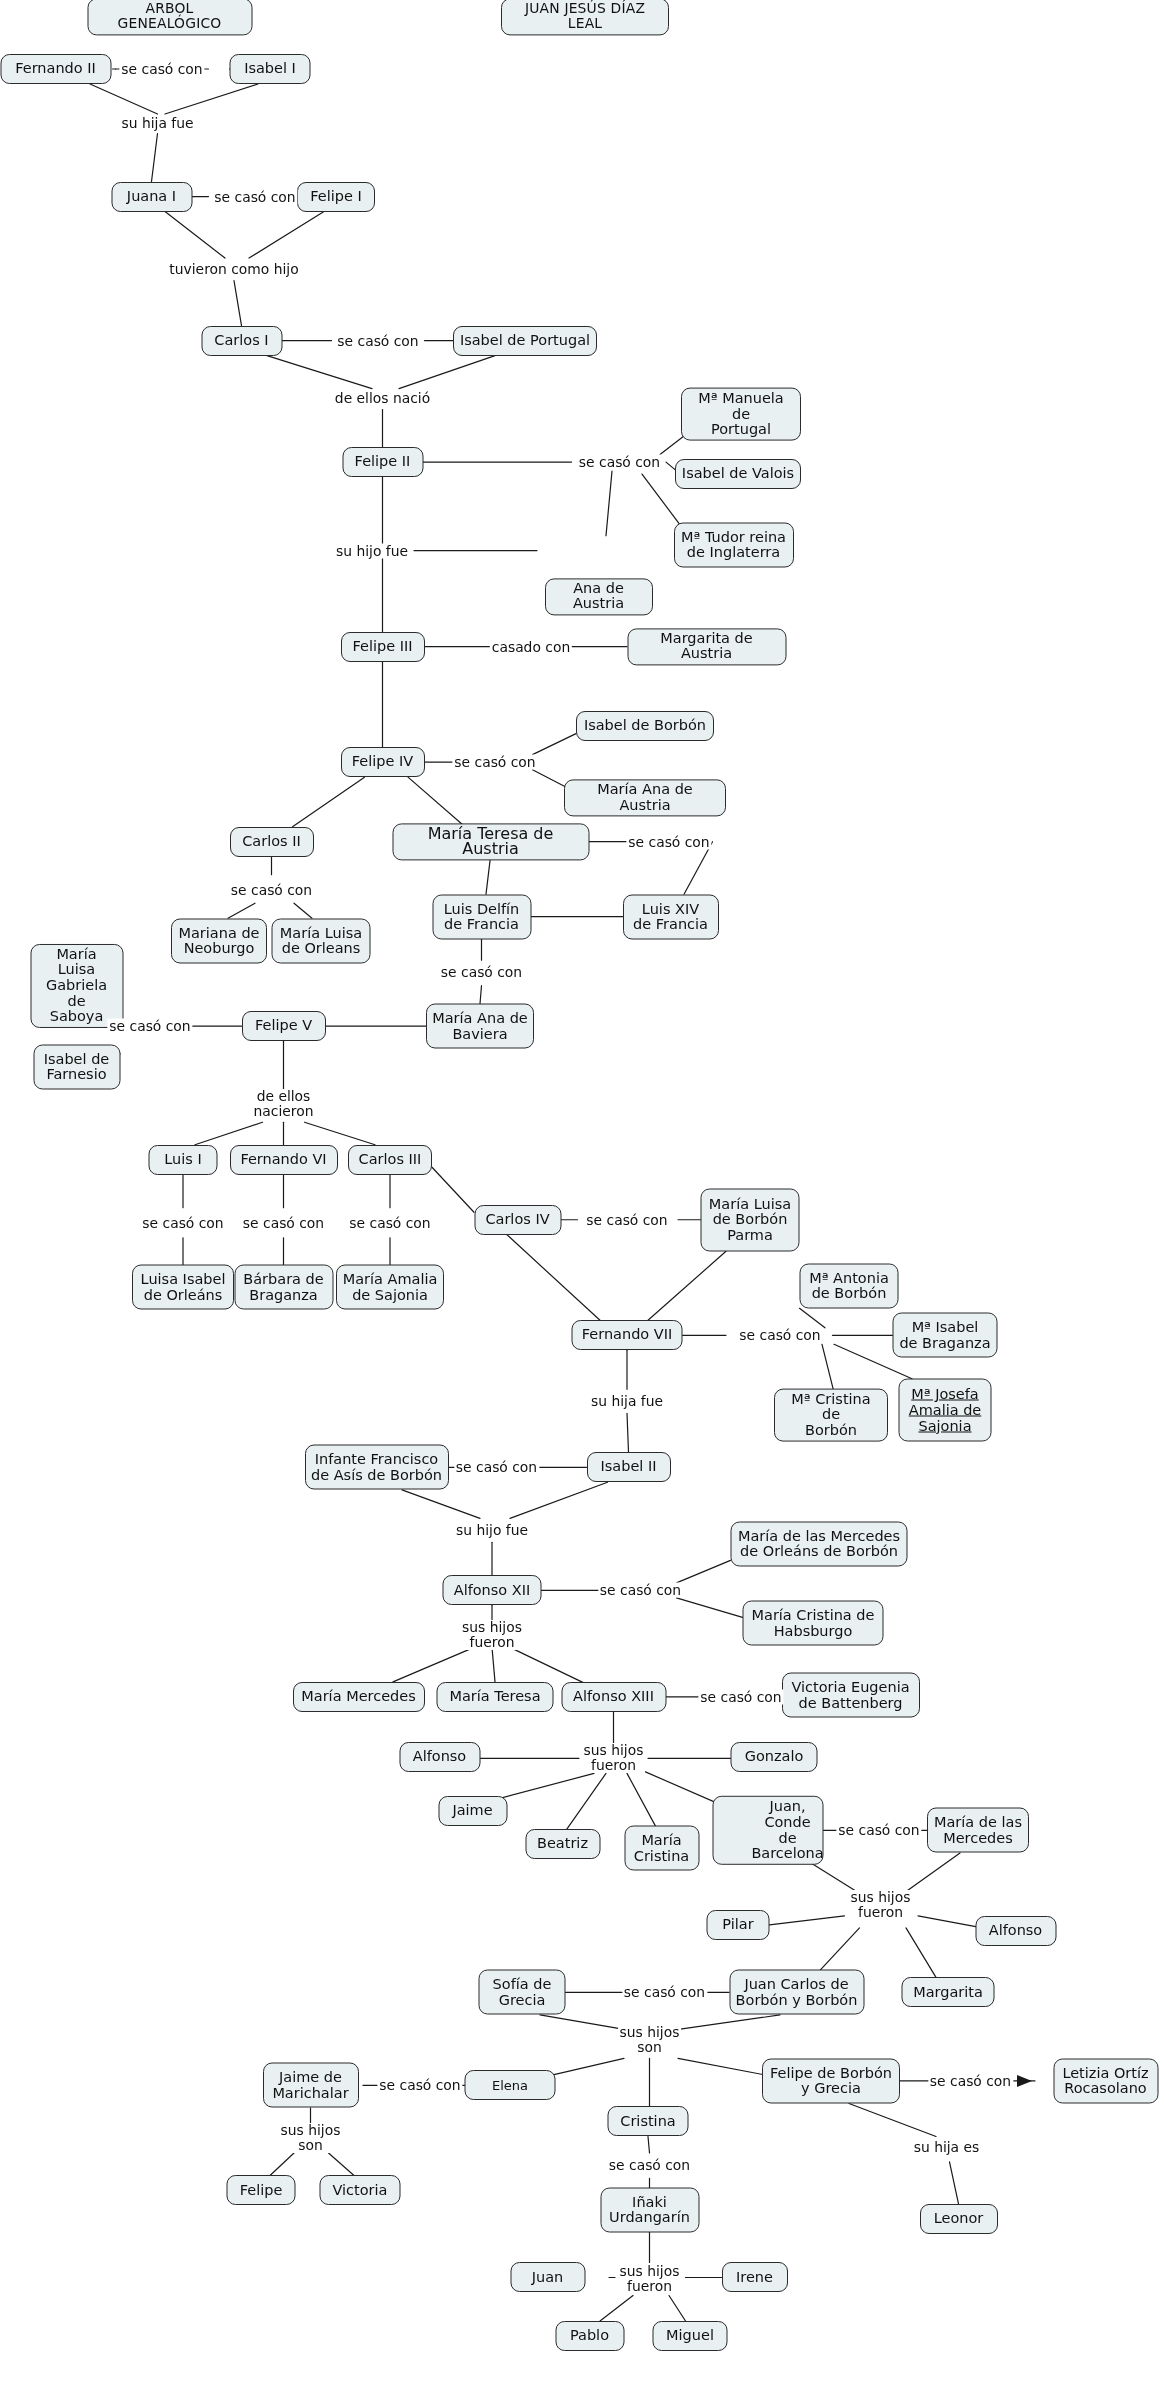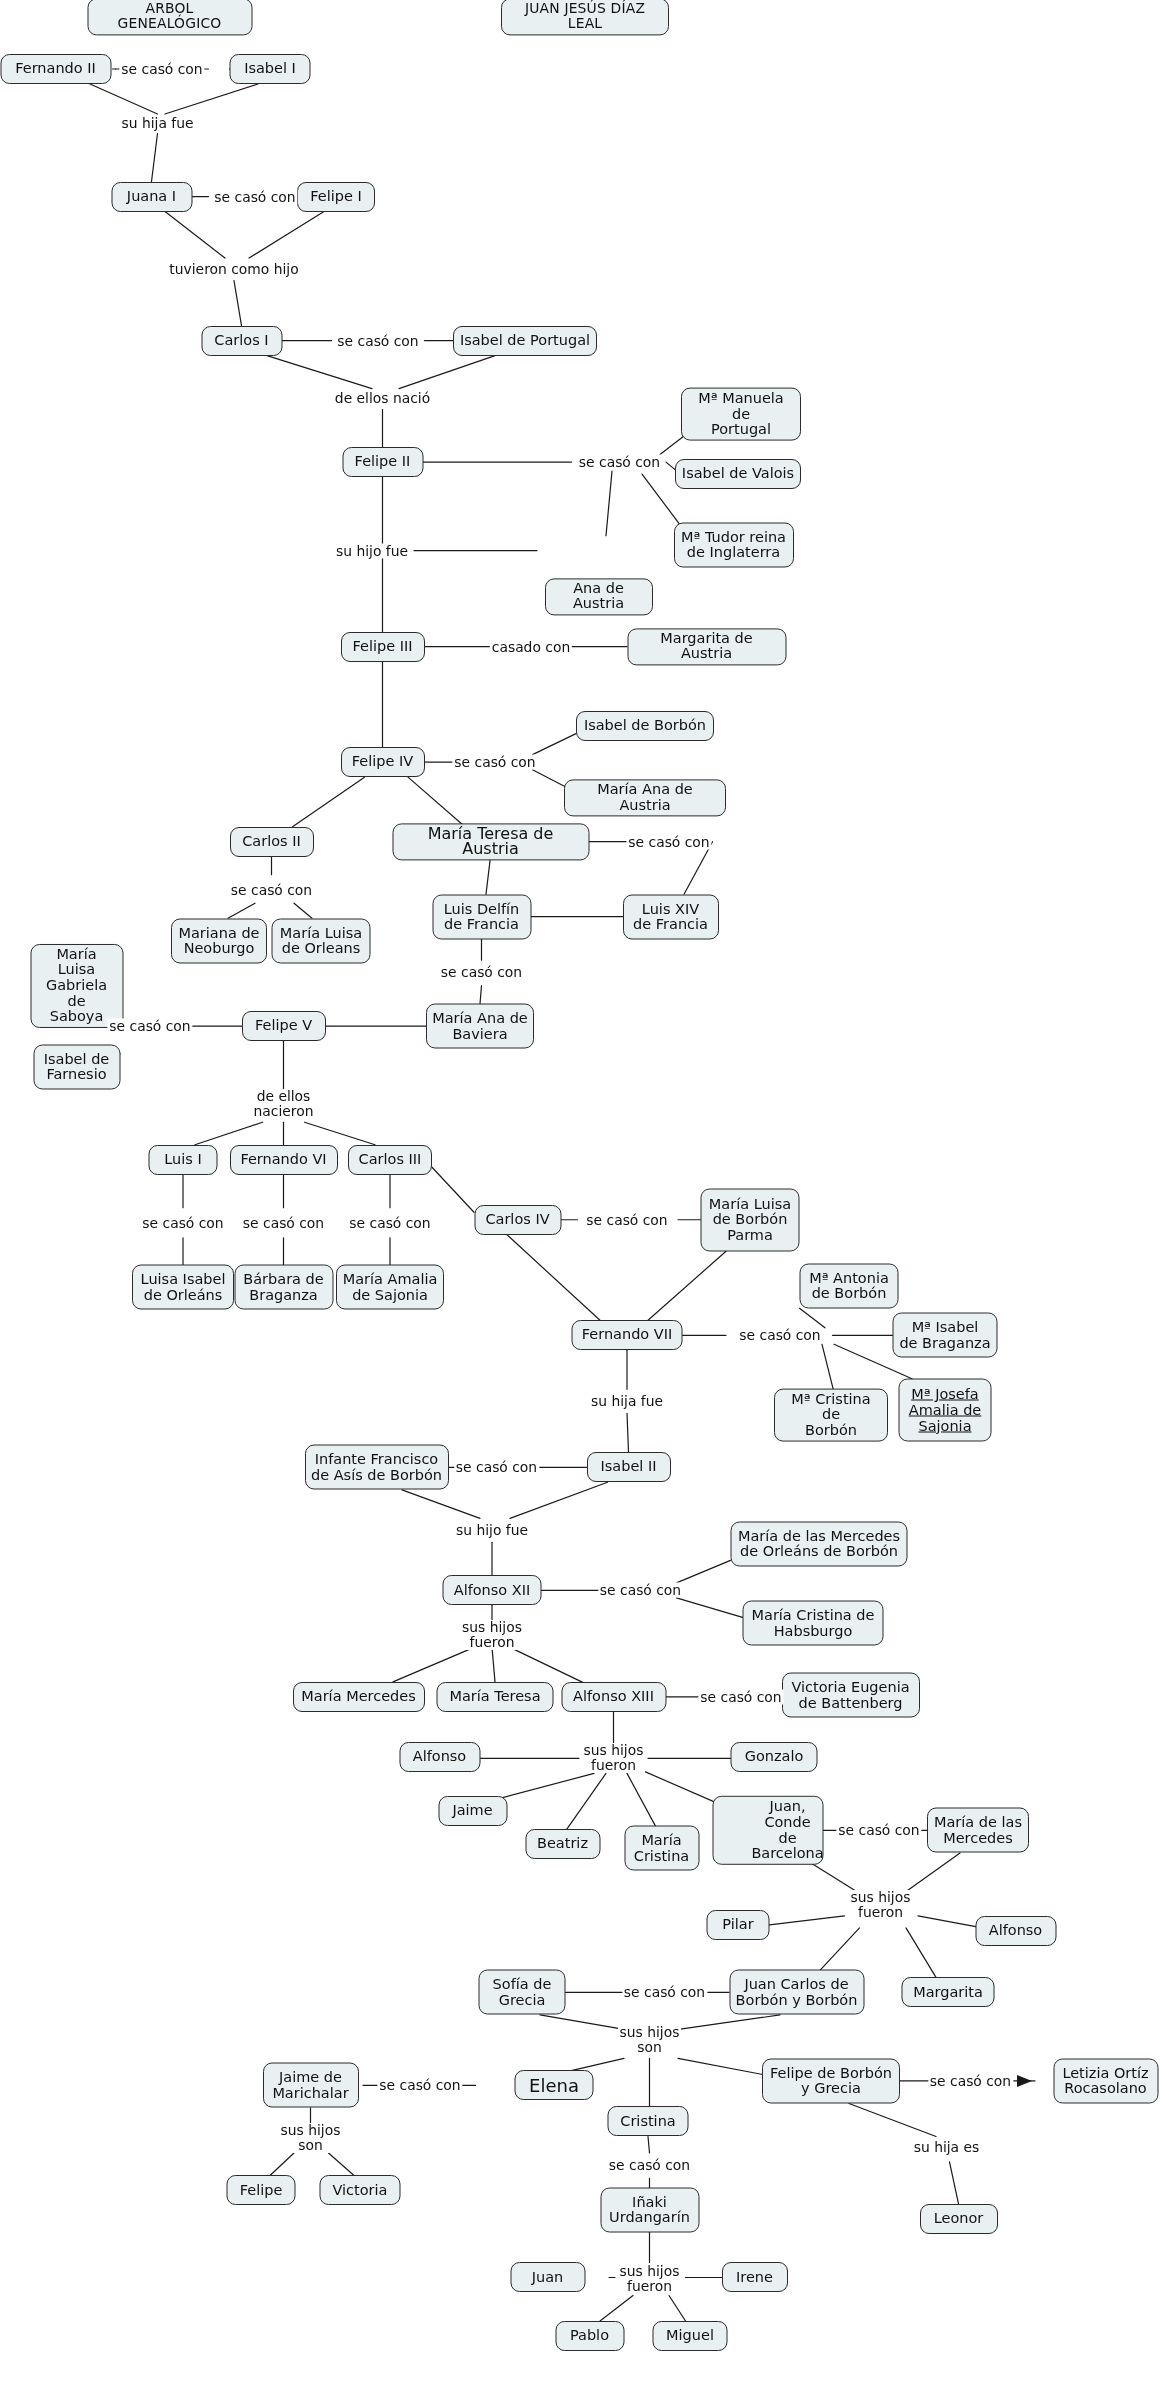--- a/index.html
+++ b/index.html
@@ -251,21 +251,21 @@
 Mercedes</div>
     <div class="node" style="left: 738px; top: 1924.9px; width: 63px; min-height: 30.0063px; font-size: 14.49px; line-height: 15.6033px;">Pilar</div>
     <div class="node" style="left: 1015.5px; top: 1930.91px; width: 81px; min-height: 30.0063px; font-size: 14.49px; line-height: 15.6033px;">Alfonso</div>
     <div class="node" style="left: 522px; top: 1992.42px; width: 87px; min-height: 45.0095px; font-size: 14.49px; line-height: 15.6033px;">Sofía de
 Grecia</div>
     <div class="node" style="left: 796.5px; top: 1992.42px; width: 135px; min-height: 45.0095px; font-size: 14.49px; line-height: 15.6033px;">Juan Carlos de
 Borbón y Borbón</div>
     <div class="node" style="left: 948px; top: 1992.42px; width: 93px; min-height: 30.0063px; font-size: 14.49px; line-height: 15.6033px;">Margarita</div>
     <div class="node" style="left: 310.5px; top: 2085.44px; width: 96px; min-height: 45.0095px; font-size: 14.49px; line-height: 15.6033px;">Jaime de
 Marichalar</div>
-    <div class="node" style="left: 510px; top: 2085.44px; width: 79px; min-height: 30.0063px; font-size: 18px; line-height: 15.6033px; margin-left: 44px;">Elena</div>
+    <div class="node" style="left: 510px; top: 2085.44px; width: 91px; min-height: 30.0063px; font-size: 13px; line-height: 15.6033px;">Elena</div>
     <div class="node" style="left: 831px; top: 2080.94px; width: 138px; min-height: 45.0095px; font-size: 14.49px; line-height: 15.6033px;">Felipe de Borbón
 y Grecia</div>
     <div class="node" style="left: 1105.5px; top: 2080.94px; width: 105px; min-height: 45.0095px; font-size: 14.49px; line-height: 15.6033px;">Letizia Ortíz
 Rocasolano</div>
     <div class="node" style="left: 648px; top: 2121.45px; width: 81px; min-height: 30.0063px; font-size: 14.49px; line-height: 15.6033px;">Cristina</div>
     <div class="node" style="left: 261px; top: 2190.46px; width: 69px; min-height: 30.0063px; font-size: 14.49px; line-height: 15.6033px;">Felipe</div>
     <div class="node" style="left: 360px; top: 2190.46px; width: 81px; min-height: 30.0063px; font-size: 14.49px; line-height: 15.6033px;">Victoria</div>
     <div class="node" style="left: 649.5px; top: 2209.96px; width: 99px; min-height: 45.0095px; font-size: 14.49px; line-height: 15.6033px;">Iñaki
 Urdangarín</div>
     <div class="node" style="left: 958.5px; top: 2218.97px; width: 78px; min-height: 30.0063px; font-size: 14.49px; line-height: 15.6033px;">Leonor</div>

